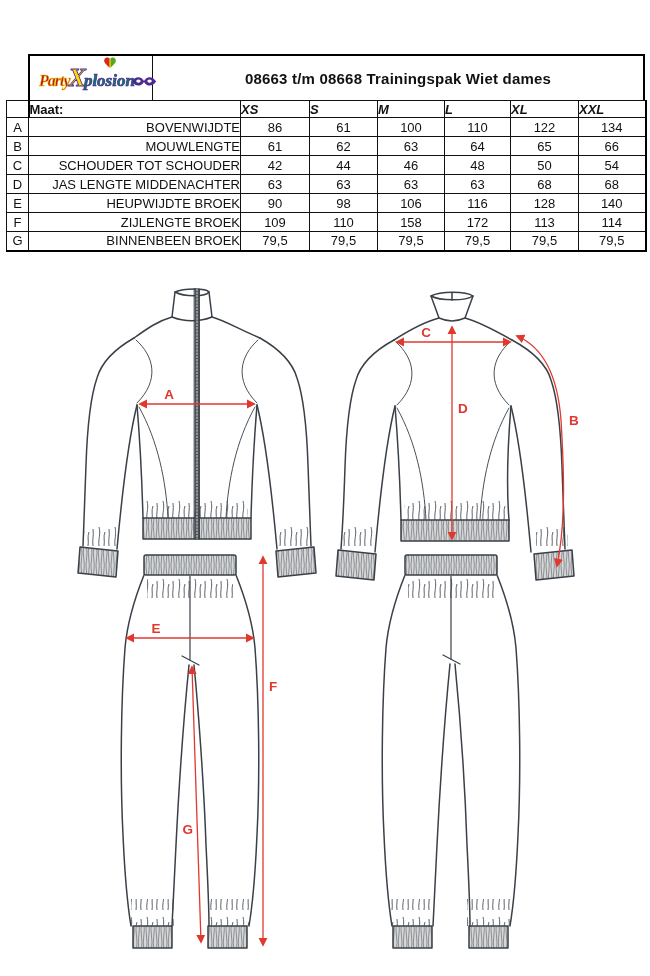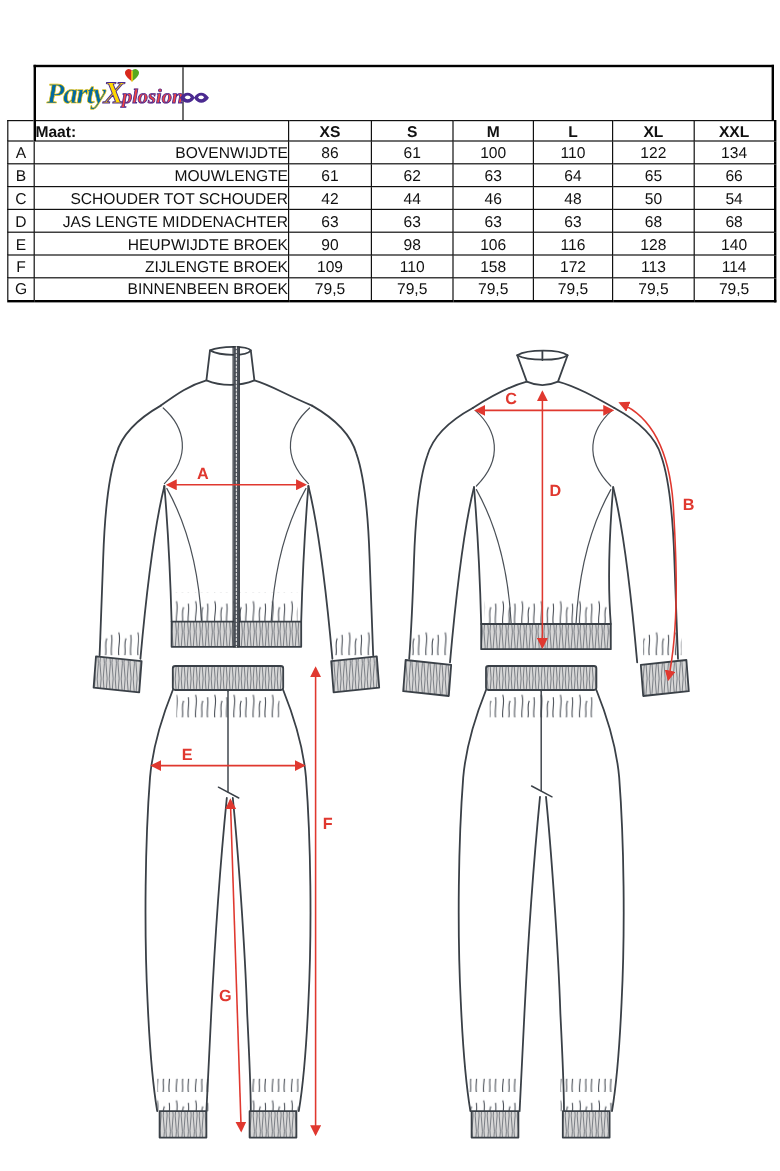--- a/index.html
+++ b/index.html
@@ -7,38 +7,38 @@
         font-family:"Liberation Sans", sans-serif;color:#111;}
 
   
   .hdr{position:absolute;left:28px;top:54px;width:617px;height:46px;box-sizing:border-box;
        border:2.5px solid #000;border-bottom:none;display:flex;background:#fff;z-index:2;}
   .logo-box{width:123px;box-sizing:border-box;border-right:1.5px solid #111;
             display:flex;align-items:center;position:relative;}
   .title-box{flex:1;display:flex;align-items:center;justify-content:center;
              font-weight:bold;font-size:15px;letter-spacing:.2px;}
   .brand{position:relative;padding-left:9px;white-space:nowrap;line-height:1;}
-  .b1{font-family:"Liberation Serif",serif;font-style:italic;font-weight:bold;font-size:24px;
-      color:#0369a1;-webkit-text-stroke:.5px #f0c400;letter-spacing:-1px;}
+  .b1{font-family:"Liberation Serif",serif;font-style:italic;font-weight:bold;font-size:16px;
+      color:#b91c1c;-webkit-text-stroke:.5px #f0c400;letter-spacing:-1px;}
   .b2{font-family:"Liberation Serif",serif;font-style:italic;font-weight:bold;font-size:26px;
       color:#ffd900;-webkit-text-stroke:.8px #4b2a90;margin-left:-1px;}
   .b3{font-family:"Liberation Serif",serif;font-style:italic;font-weight:bold;font-size:17px;
-      color:#ef4444;-webkit-text-stroke:.7px #4b2a90;margin-left:-2px;}
+      color:#0f766e;-webkit-text-stroke:.7px #4b2a90;margin-left:-2px;}
   .heart{position:absolute;top:-9px;left:72px;}
   .mask{margin-left:-4px;vertical-align:-2px;}
 
   
   table.size-table{position:absolute;left:6px;top:100px;border-collapse:collapse;
                    table-layout:fixed;z-index:2;background:transparent;}
   table.size-table td{border:1.5px solid #111;padding:0;font-size:13px;line-height:1;
                       height:19px;background:#fff;box-sizing:border-box;}
   tr.r-head td{height:17px;}
   td.blank{border:none;background:transparent;}
   td.maat{font-weight:bold;font-size:13px;padding-left:5px;}
-  td.sz{font-weight:bold;text-align:center;}
+  td.sz{font-weight:bold;font-style:italic;}
   td.letter{text-align:center;border-left:2.5px solid #000;}
   td.lbl{padding-left:4px;text-align:right;}
   td.val{text-align:center;}
   .b-l{border-left:2.5px solid #000 !important;margin-top:16px;}
   .b-r{border-right:2.5px solid #000 !important;}
   .b-b{border-bottom:2.5px solid #000 !important;}
 
   
   svg.drawing{position:absolute;left:0;top:0;z-index:1;}
   .mtxt{font-family:"Liberation Sans",sans-serif;font-weight:bold;font-size:13.5px;fill:#e0382f;}
@@ -56,20 +56,21 @@
           <path d="M9,13 C16,8 17,4 14,2 C12,.8 10,1.6 9,3.2 L9,13 Z" fill="#58a81e"></path>
           <path d="M9,3.2 L9,13" stroke="#f7d31c" stroke-width="1.4"></path>
         </svg>
         <span class="b1">Party</span><span class="b2">X</span><span class="b3">plosion</span><svg class="mask" width="26" height="13" viewBox="0 0 30 15">
           <path d="M1,7.5 C5,1 12,1 15,7 C18,1 25,1 29,7.5 C25,14 18,13.5 15,8 C12,13.5 5,14 1,7.5 Z" fill="#4b2a90"></path>
           <ellipse cx="8.6" cy="7" rx="2.6" ry="1.8" fill="#fff"></ellipse>
           <ellipse cx="21.4" cy="7" rx="2.6" ry="1.8" fill="#fff"></ellipse>
         </svg>
       </div>
     </div>
+    <div class="title-box">08663 t/m 08668 Trainingspak Wiet dames</div>
   </div>
 
   <table class="size-table">
     <colgroup>
       <col style="width:22px">
         <col style="width:212px">
       <col style="width:69px">
         <col style="width:68px">
         <col style="width:67px">
       <col style="width:66px">

